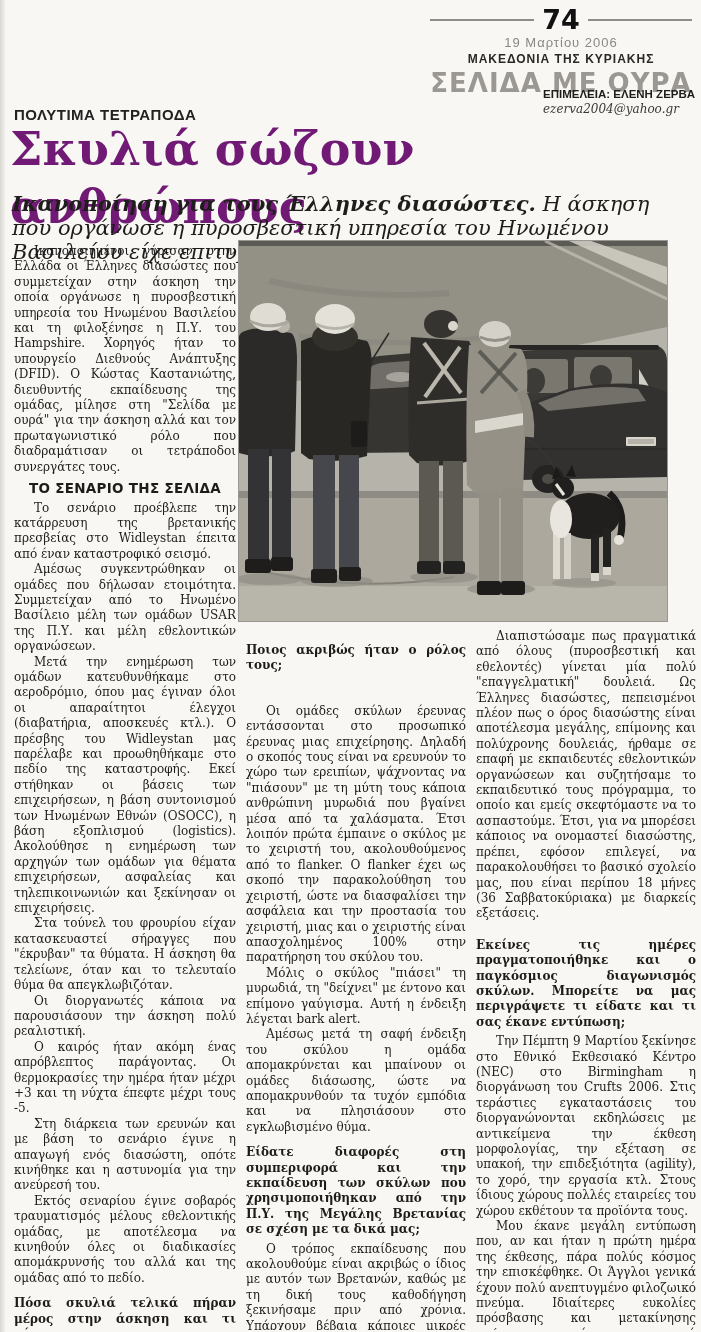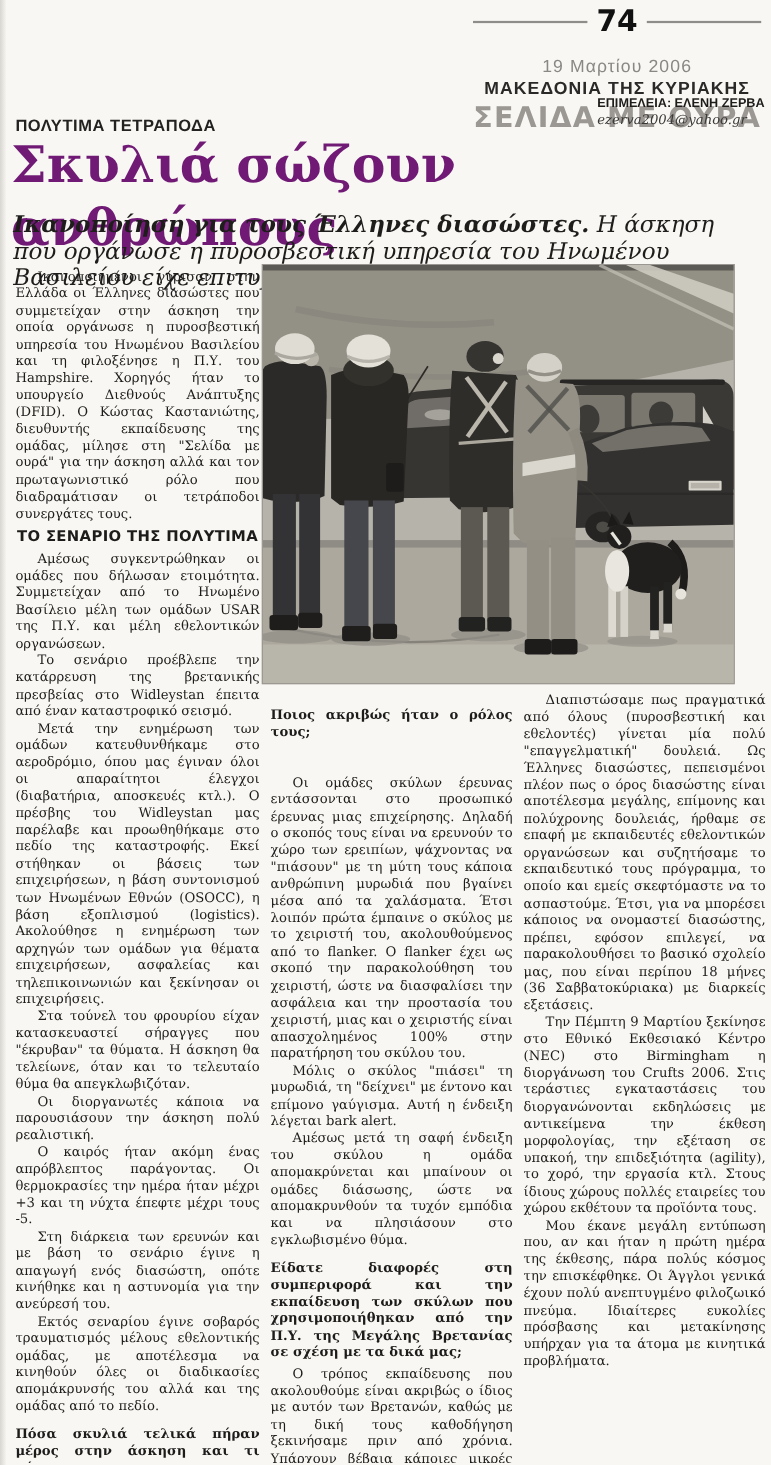--- a/index.html
+++ b/index.html
@@ -12,22 +12,22 @@
     overflow:hidden;
     font-family:"DejaVu Serif","Liberation Serif",serif;
     color:#1d1c1b;
     padding-left:40px;
   }
   
   #masthead{position:absolute;left:430px;top:6px;width:262px;text-align:center;}
   .pagenum-row{display:flex;align-items:center;gap:8px;}
   .pagenum-row .rule{flex:1;height:2px;background:#8f8d89;}
   .pagenum{font-family:"DejaVu Sans","Liberation Sans",sans-serif;font-weight:bold;font-size:27px;line-height:28px;color:#111;}
-  .issue-date{font-family:"Liberation Sans",sans-serif;font-size:16px;color:#8a8885;letter-spacing:1px;margin-top:18px;}
-  .publication{font-family:"Liberation Sans",sans-serif;font-weight:bold;font-size:16px;color:#2a2928;letter-spacing:1px;margin-top:2px;}
+  .issue-date{font-family:"Liberation Sans",sans-serif;font-size:13px;color:#8a8885;letter-spacing:1px;margin-top:1px;}
+  .publication{font-family:"Liberation Sans",sans-serif;font-weight:bold;font-size:12px;color:#2a2928;letter-spacing:1px;margin-top:2px;}
   .section-name{font-family:"DejaVu Sans","Liberation Sans",sans-serif;font-weight:bold;font-size:26px;line-height:28px;color:#9b9893;letter-spacing:1px;margin-top:3px;}
   #editor-block{position:absolute;left:543px;top:88px;width:160px;text-align:left;}
   .editor-line{font-family:"Liberation Sans",sans-serif;font-weight:bold;font-size:11.5px;color:#1e1d1c;}
   .editor-email{font-family:"DejaVu Serif",serif;font-style:italic;font-size:12px;color:#3a3938;margin-top:2px;}
   
   #kicker{position:absolute;left:14px;top:106px;font-family:"Liberation Sans",sans-serif;font-weight:bold;font-size:15px;letter-spacing:.5px;color:#232221;}
   #headline{position:absolute;left:10px;top:120px;width:690px;font-family:"DejaVu Serif",serif;font-weight:bold;font-size:46px;line-height:58px;color:#701a75;margin:0;}
   #deck{position:absolute;left:12px;top:192px;width:678px;font-size:21px;line-height:24px;font-style:italic;color:#1e1d1c;}
   #deck .deck-bold{font-weight:bold;}
   
@@ -178,37 +178,38 @@
       <path d="M313 238 L317 226 L323 236 Z" fill="#121110"></path>
       <path d="M327 235 L333 224 L337 236 Z" fill="#121110"></path>
       <path d="M317 243 L325 254" stroke="#e6e3db" stroke-width="3"></path>
 
       <rect x="0" y="0" width="428" height="380" fill="#ffffff" opacity="0.04"></rect>
     </svg>
   </div>
 
   <div id="col-left" class="col" data-column="left">
       <div class="p">Ικανοποιημένοι γύρισαν στην Ελλάδα οι Έλληνες διασώστες που συμμετείχαν στην άσκηση την οποία οργάνωσε η πυροσβεστική υπηρεσία του Ηνωμένου Βασιλείου και τη φιλοξένησε η Π.Υ. του Hampshire. Χορηγός ήταν το υπουργείο Διεθνούς Ανάπτυξης (DFID). Ο Κώστας Καστανιώτης, διευθυντής εκπαίδευσης της ομάδας, μίλησε στη "Σελίδα με ουρά" για την άσκηση αλλά και τον πρωταγωνιστικό ρόλο που διαδραμάτισαν οι τετράποδοι συνεργάτες τους.</div>
-      <div class="h">ΤΟ ΣΕΝΑΡΙΟ ΤΗΣ ΠΟΛΥΤΙΜΑ</div>
+      <div class="h">ΤΟ ΣΕΝΑΡΙΟ ΤΗΣ ΣΕΛΙΔΑ</div>
+      <div class="p">Το σενάριο προέβλεπε την κατάρρευση της βρετανικής πρεσβείας στο Widleystan έπειτα από έναν καταστροφικό σεισμό.</div>
       <div class="p">Αμέσως συγκεντρώθηκαν οι ομάδες που δήλωσαν ετοιμότητα. Συμμετείχαν από το Ηνωμένο Βασίλειο μέλη των ομάδων USAR της Π.Υ. και μέλη εθελοντικών οργανώσεων.</div>
-      <div class="p">Το σενάριο προέβλεπε την κατάρρευση της βρετανικής πρεσβείας στο Widleystan έπειτα από έναν καταστροφικό σεισμό.</div>
       <div class="p">Μετά την ενημέρωση των ομάδων κατευθυνθήκαμε στο αεροδρόμιο, όπου μας έγιναν όλοι οι απαραίτητοι έλεγχοι (διαβατήρια, αποσκευές κτλ.). Ο πρέσβης του Widleystan μας παρέλαβε και προωθηθήκαμε στο πεδίο της καταστροφής. Εκεί στήθηκαν οι βάσεις των επιχειρήσεων, η βάση συντονισμού των Ηνωμένων Εθνών (OSOCC), η βάση εξοπλισμού (logistics). Ακολούθησε η ενημέρωση των αρχηγών των ομάδων για θέματα επιχειρήσεων, ασφαλείας και τηλεπικοινωνιών και ξεκίνησαν οι επιχειρήσεις.</div>
       <div class="p">Στα τούνελ του φρουρίου είχαν κατασκευαστεί σήραγγες που "έκρυβαν" τα θύματα. Η άσκηση θα τελείωνε, όταν και το τελευταίο θύμα θα απεγκλωβιζόταν.</div>
       <div class="p">Οι διοργανωτές κάποια να παρουσιάσουν την άσκηση πολύ ρεαλιστική.</div>
       <div class="p">Ο καιρός ήταν ακόμη ένας απρόβλεπτος παράγοντας. Οι θερμοκρασίες την ημέρα ήταν μέχρι +3 και τη νύχτα έπεφτε μέχρι τους -5.</div>
       <div class="p">Στη διάρκεια των ερευνών και με βάση το σενάριο έγινε η απαγωγή ενός διασώστη, οπότε κινήθηκε και η αστυνομία για την ανεύρεσή του.</div>
       <div class="p">Εκτός σεναρίου έγινε σοβαρός τραυματισμός μέλους εθελοντικής ομάδας, με αποτέλεσμα να κινηθούν όλες οι διαδικασίες απομάκρυνσής του αλλά και της ομάδας από το πεδίο.</div>
       <div class="q">Πόσα σκυλιά τελικά πήραν μέρος στην άσκηση και τι ράτσας;</div>
     </div>
   <div id="col-middle" class="col" data-column="middle">
       <div class="q">Ποιος ακριβώς ήταν ο ρόλος τους;</div>
       <div class="p">Οι ομάδες σκύλων έρευνας εντάσσονται στο προσωπικό έρευνας μιας επιχείρησης. Δηλαδή ο σκοπός τους είναι να ερευνούν το χώρο των ερειπίων, ψάχνοντας να "πιάσουν" με τη μύτη τους κάποια ανθρώπινη μυρωδιά που βγαίνει μέσα από τα χαλάσματα. Έτσι λοιπόν πρώτα έμπαινε ο σκύλος με το χειριστή του, ακολουθούμενος από το flanker. Ο flanker έχει ως σκοπό την παρακολούθηση του χειριστή, ώστε να διασφαλίσει την ασφάλεια και την προστασία του χειριστή, μιας και ο χειριστής είναι απασχολημένος 100% στην παρατήρηση του σκύλου του.</div>
       <div class="p">Μόλις ο σκύλος "πιάσει" τη μυρωδιά, τη "δείχνει" με έντονο και επίμονο γαύγισμα. Αυτή η ένδειξη λέγεται bark alert.</div>
       <div class="p">Αμέσως μετά τη σαφή ένδειξη του σκύλου η ομάδα απομακρύνεται και μπαίνουν οι ομάδες διάσωσης, ώστε να απομακρυνθούν τα τυχόν εμπόδια και να πλησιάσουν στο εγκλωβισμένο θύμα.</div>
       <div class="q">Είδατε διαφορές στη συμπεριφορά και την εκπαίδευση των σκύλων που χρησιμοποιήθηκαν από την Π.Υ. της Μεγάλης Βρετανίας σε σχέση με τα δικά μας;</div>
       <div class="p">Ο τρόπος εκπαίδευσης που ακολουθούμε είναι ακριβώς ο ίδιος με αυτόν των Βρετανών, καθώς με τη δική τους καθοδήγηση ξεκινήσαμε πριν από χρόνια. Υπάρχουν βέβαια κάποιες μικρές διαφορές που έχουν να κάνουν με τις ιδιαιτερότητες του κάθε σκύλου και όχι λόγω διαφορετικής "σχολής".</div>
     </div>
   <div id="col-right" class="col" data-column="right">
       <div class="p">Διαπιστώσαμε πως πραγματικά από όλους (πυροσβεστική και εθελοντές) γίνεται μία πολύ "επαγγελματική" δουλειά. Ως Έλληνες διασώστες, πεπεισμένοι πλέον πως ο όρος διασώστης είναι αποτέλεσμα μεγάλης, επίμονης και πολύχρονης δουλειάς, ήρθαμε σε επαφή με εκπαιδευτές εθελοντικών οργανώσεων και συζητήσαμε το εκπαιδευτικό τους πρόγραμμα, το οποίο και εμείς σκεφτόμαστε να το ασπαστούμε. Έτσι, για να μπορέσει κάποιος να ονομαστεί διασώστης, πρέπει, εφόσον επιλεγεί, να παρακολουθήσει το βασικό σχολείο μας, που είναι περίπου 18 μήνες (36 Σαββατοκύριακα) με διαρκείς εξετάσεις.</div>
+      <div class="q">Εκείνες τις ημέρες πραγματοποιήθηκε και ο παγκόσμιος διαγωνισμός σκύλων. Μπορείτε να μας περιγράψετε τι είδατε και τι σας έκανε εντύπωση;</div>
       <div class="p">Την Πέμπτη 9 Μαρτίου ξεκίνησε στο Εθνικό Εκθεσιακό Κέντρο (NEC) στο Birmingham η διοργάνωση του Crufts 2006. Στις τεράστιες εγκαταστάσεις του διοργανώνονται εκδηλώσεις με αντικείμενα την έκθεση μορφολογίας, την εξέταση σε υπακοή, την επιδεξιότητα (agility), το χορό, την εργασία κτλ. Στους ίδιους χώρους πολλές εταιρείες του χώρου εκθέτουν τα προϊόντα τους.</div>
       <div class="p">Μου έκανε μεγάλη εντύπωση που, αν και ήταν η πρώτη ημέρα της έκθεσης, πάρα πολύς κόσμος την επισκέφθηκε. Οι Άγγλοι γενικά έχουν πολύ ανεπτυγμένο φιλοζωικό πνεύμα. Ιδιαίτερες ευκολίες πρόσβασης και μετακίνησης υπήρχαν για τα άτομα με κινητικά προβλήματα.</div>
     </div>
 </div>
 
 </body></html>

